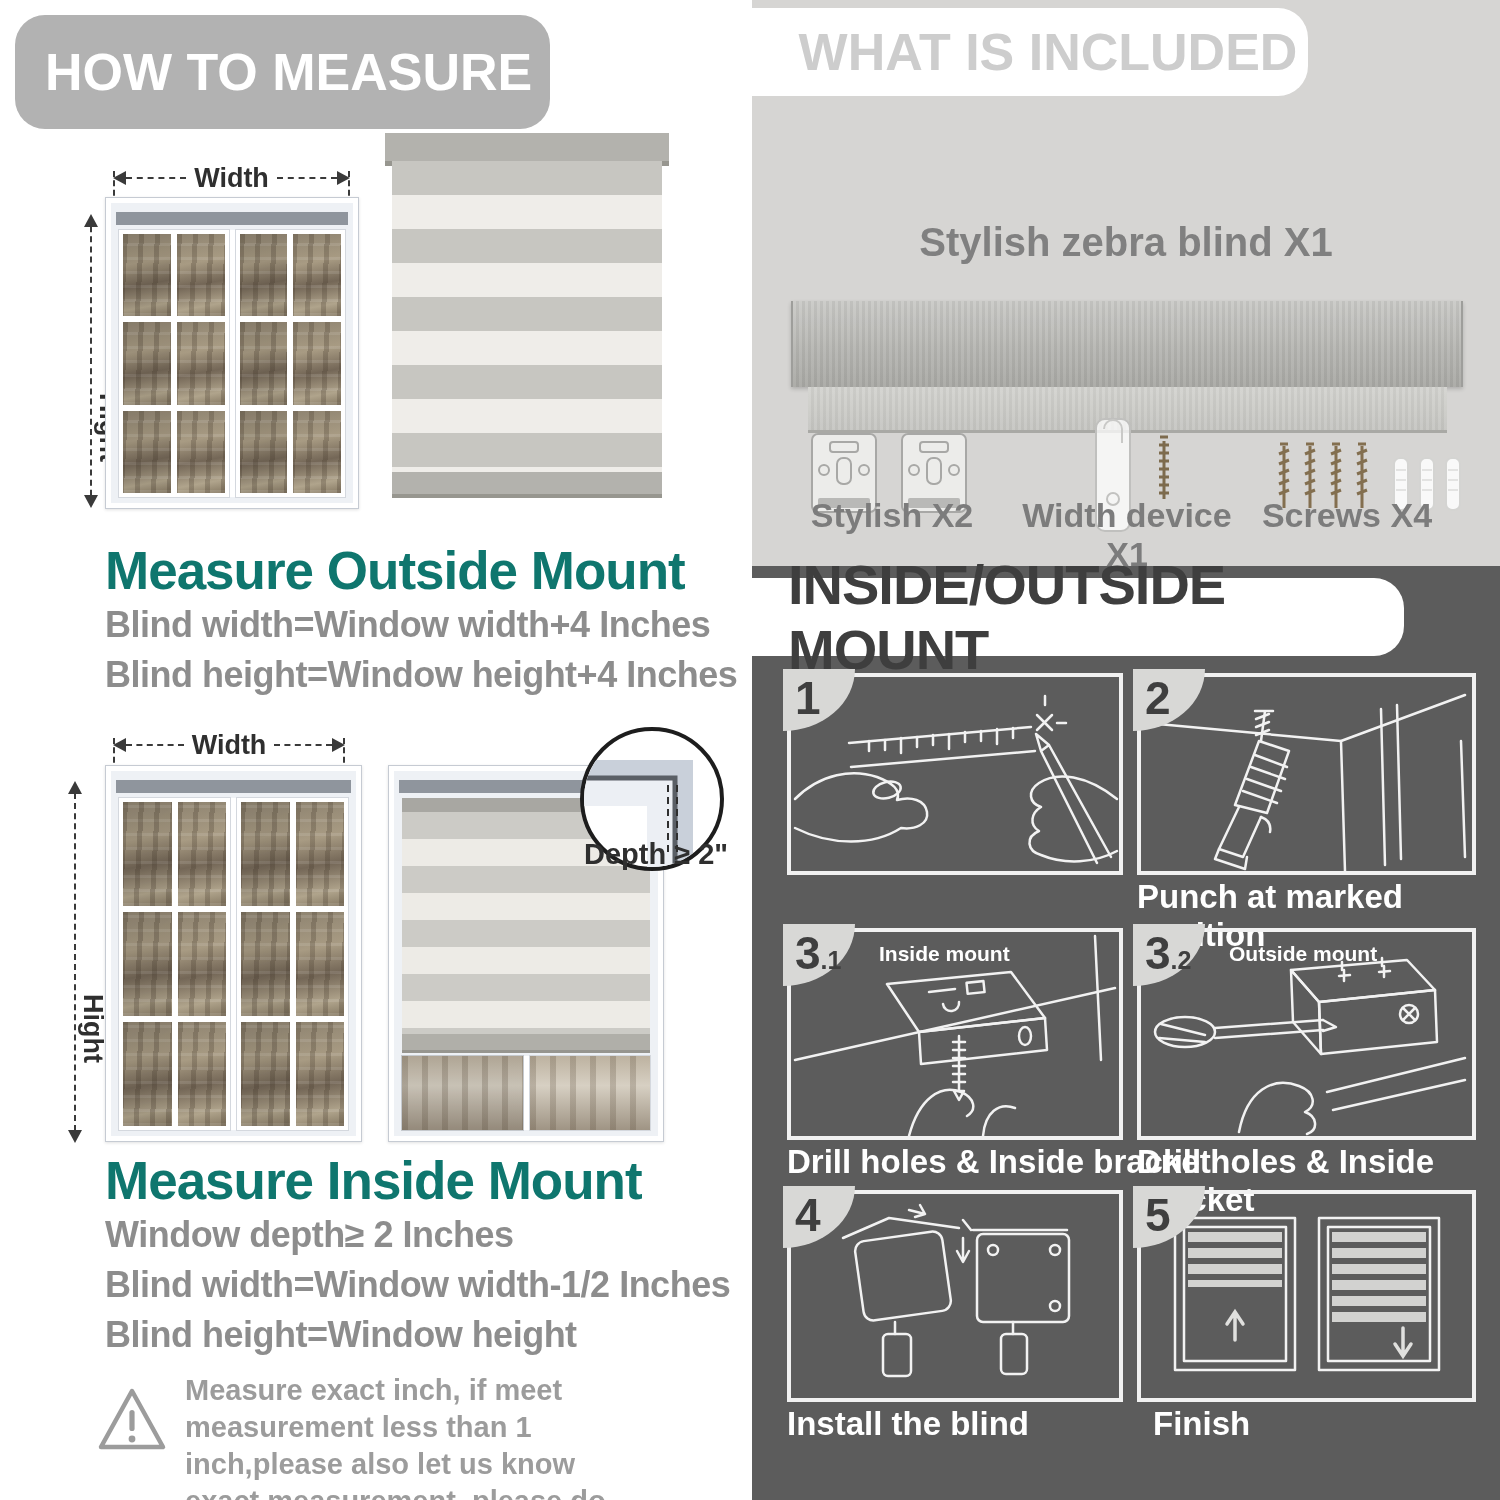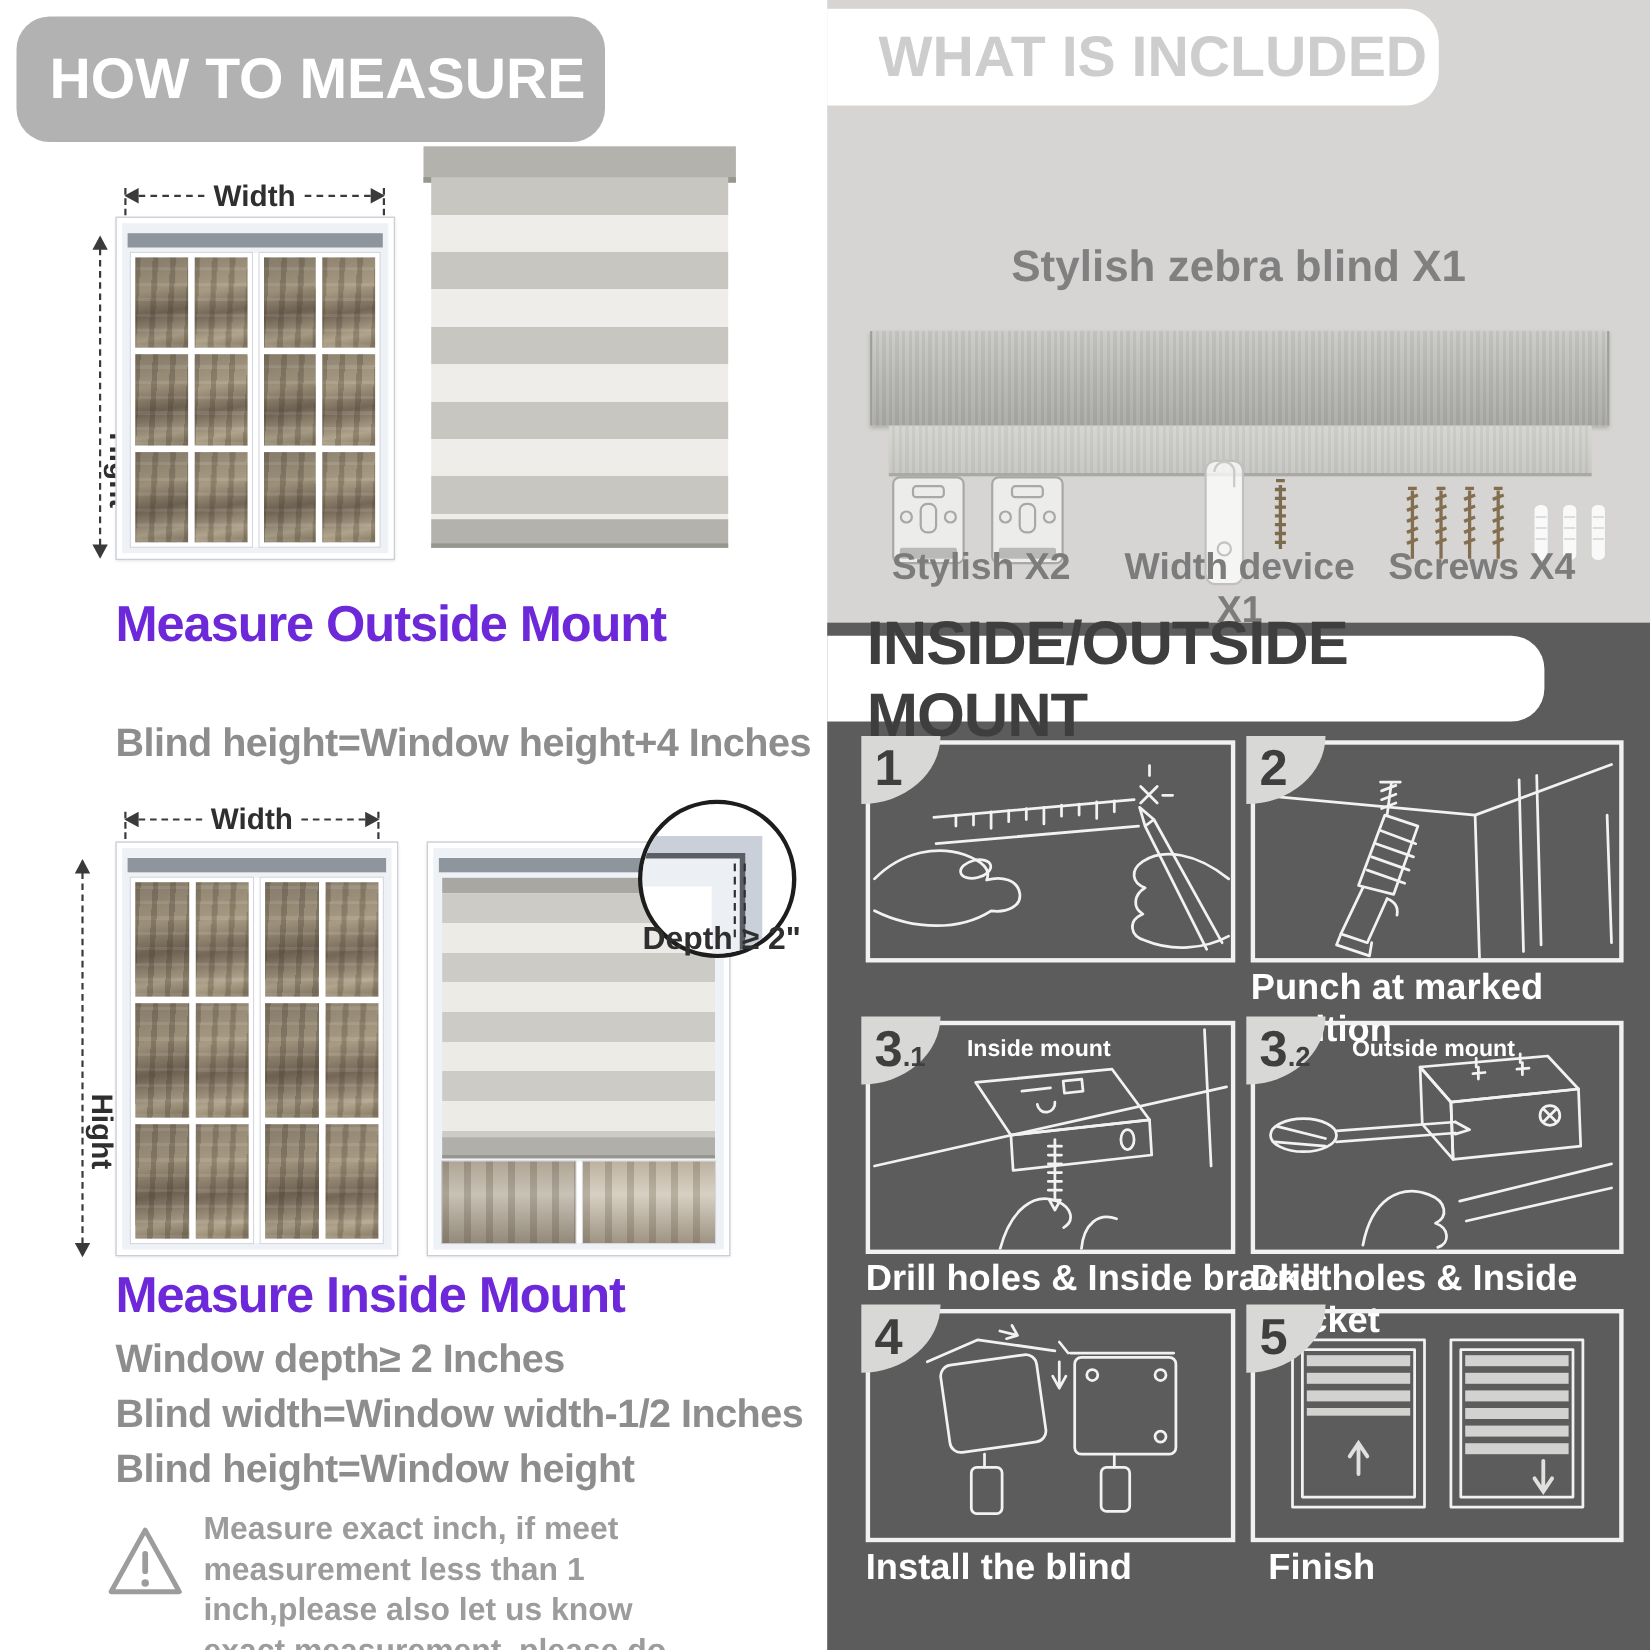--- a/index.html
+++ b/index.html
@@ -14,21 +14,21 @@
   .chip-right{left:0px;top:8px;width:520px;height:88px;background:#ffffff;border-radius:0 30px 30px 0;
               color:#cdcdcd;font-size:52px;padding-left:36px;justify-content:center;}
   .chip-mount{left:0px;top:12px;width:616px;height:78px;background:#ffffff;border-radius:0 30px 30px 0;
               color:#3e3e3e;font-size:56px;padding-left:36px;letter-spacing:-1px;}
 
   
   .right-top{left:752px;top:0;width:748px;height:566px;background:#d6d5d3;}
   .right-bottom{left:752px;top:566px;width:748px;height:934px;background:#5c5c5c;}
 
   
-  .h-dark{color:#6d28d9;font-weight:bold;font-size:46px;letter-spacing:-1px;}
+  .h-dark{color:#0f766e;font-weight:bold;font-size:53px;letter-spacing:-1px;}
   .t-gray{color:#8d8d8d;font-weight:bold;font-size:36px;letter-spacing:-0.5px;}
   .meas-label{color:#2f2f2f;font-weight:bold;font-size:27px;background:#fff;padding:0 8px;}
   .depth-label{color:#2f2f2f;font-weight:bold;font-size:29px;}
   .blind-label{left:0;right:0;top:220px;text-align:center;color:#808080;font-weight:bold;font-size:40px;}
   .hw-label{top:496px;text-align:center;color:#7c7c7c;font-weight:bold;font-size:34px;}
   .warn-text{left:185px;top:1372px;width:460px;color:#9c9c9c;font-weight:600;font-size:29px;line-height:1.28;}
 
   
   .w-arrow{display:flex;align-items:center;height:30px;}
   .w-arrow .dash{flex:1;border-top:2px dashed #3a3a3a;}
@@ -136,20 +136,21 @@
     </div>
   </div>
 
   <div class="abs" style="left:392px;top:133px;width:270px;height:365px;">
     <div class="zb-valance"></div>
     <div class="zb-body"></div>
     <div class="zb-rail"></div>
   </div>
 
   <div class="abs h-dark" style="left:105px;top:540px;">Measure Outside Mount</div>
+  <div class="abs t-gray" style="left:105px;top:604px;">Blind width=Window width+4 Inches</div>
   <div class="abs t-gray" style="left:105px;top:654px;text-align:center;">Blind height=Window height+4 Inches</div>
 
   <div class="abs w-arrow" style="left:113px;top:730px;width:232px;">
     <span class="ah ah-l"></span>
     <span class="dash"></span>
     <span class="meas-label">Width</span>
     <span class="dash"></span>
     <span class="ah ah-r"></span>
     <span class="w-tick" style="left:0;"></span>
     <span class="w-tick" style="right:0;"></span>

